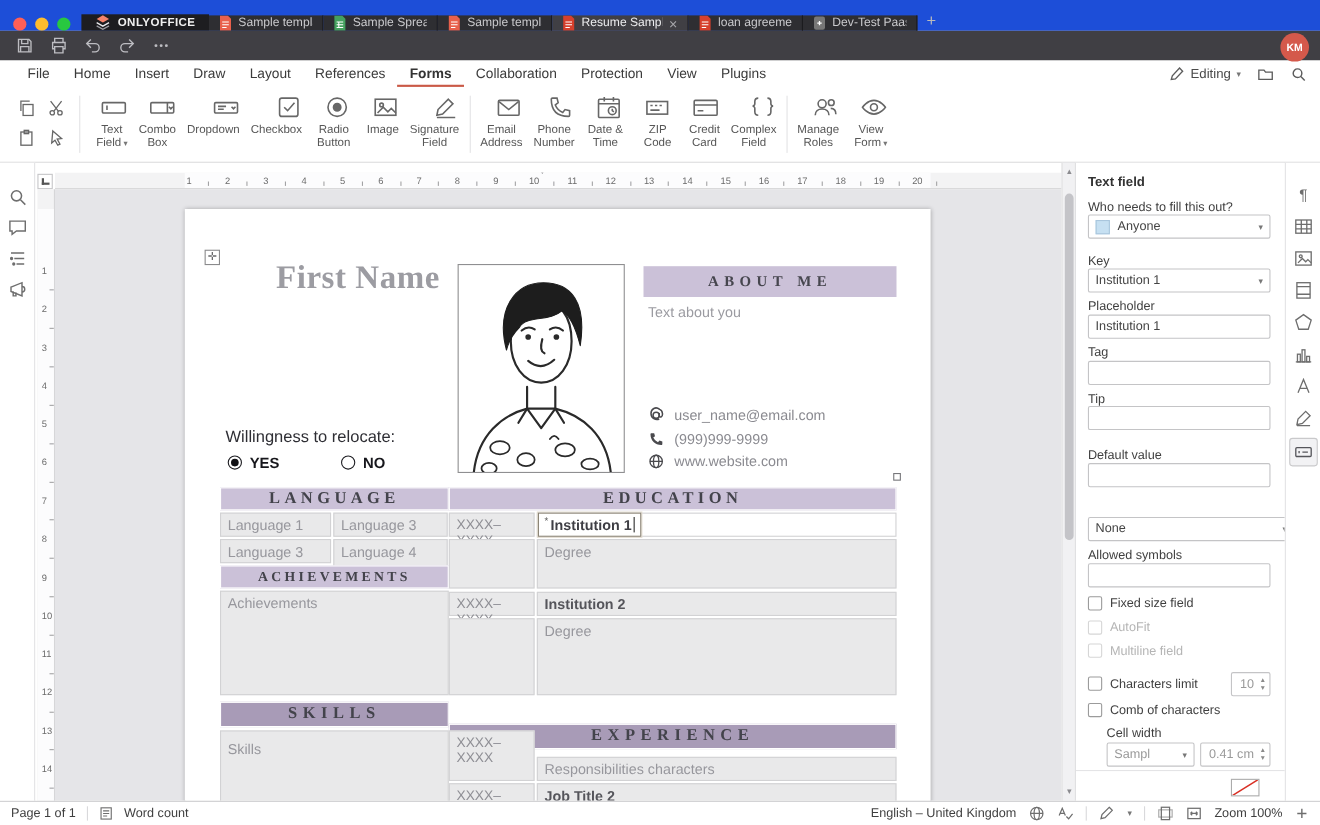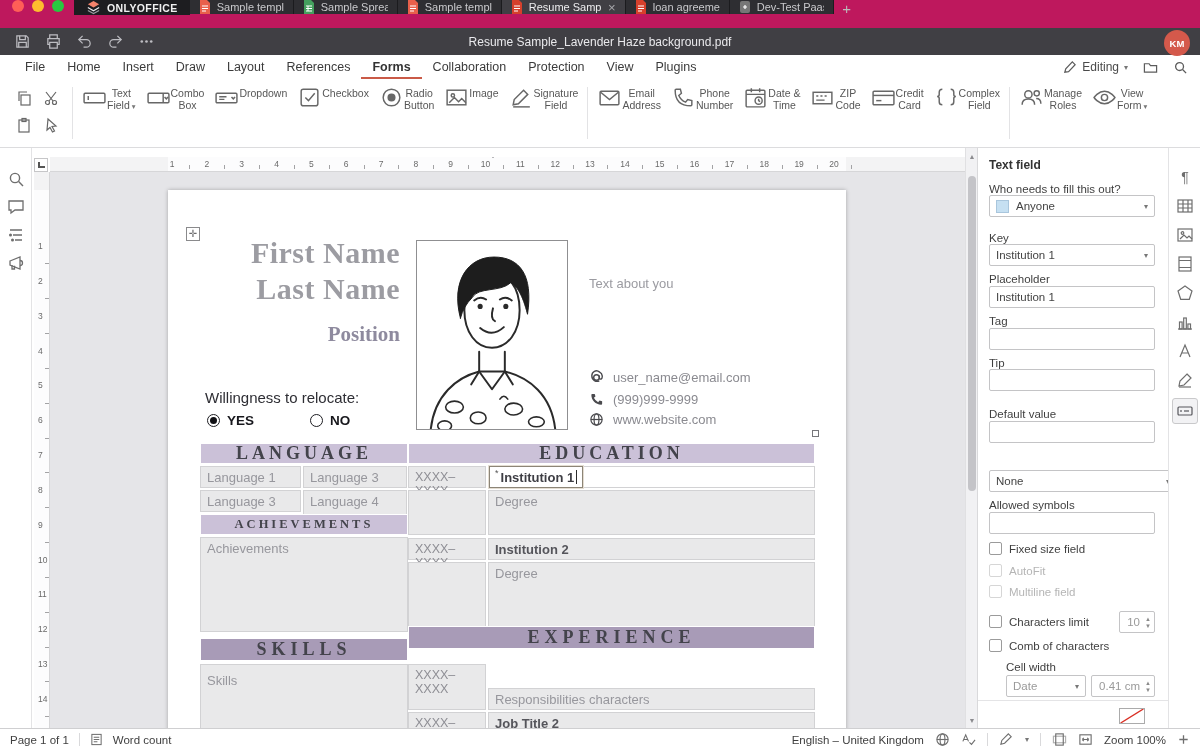--- a/index.html
+++ b/index.html
@@ -2,21 +2,21 @@
 <html style="--accent: #CA5A47; --lavender: #CBC1D8; --mauve: #A89BB7; --field-bg: #E9E9EA; --role-swatch: #C6E0F2;"><head>
 <meta charset="utf-8">
 <style>
 *{margin:0;padding:0;box-sizing:border-box}
 html,body{width:1200px;height:750px}
 body{font-family:"Liberation Sans",sans-serif;font-size:12px;color:#444;background:#fff;position:relative;overflow:hidden}
 svg{display:block;width:100%;height:100%}
 :root{--accent:#CA5A47;--lavender:#CBC1D8;--mauve:#A89BB7;--field-bg:#E9E9EA;--role-swatch:#C6E0F2}
 
 
-.tabbar{position:absolute;left:0;top:0;width:1200px;height:28px;background:#be185d;display:flex;align-items:flex-start}
+.tabbar{position:absolute;left:0;top:0;width:1200px;height:28px;background:#1d4ed8;display:flex;align-items:flex-end}
 .traffic{display:flex;align-items:center;gap:8px;padding:0 10px 0 12px}
 .tl{width:12px;height:12px;border-radius:50%;display:inline-block}
 .tl.red{background:#FF5F57}.tl.yellow{background:#FEBC2E}.tl.green{background:#28C840}
 .brand{display:flex;align-items:center;gap:6px;background:#1d1d20;color:#f0f0f0;font-weight:bold;font-size:10.5px;padding:0 12px;letter-spacing:.4px}
 .brandlogo{width:15px;height:15px}
 .dtab{display:flex;align-items:center;gap:6px;padding:0 9px;width:104px;color:#c9c9cc;font-size:11px;border-right:1px solid #1b1b1e;background:#2e2e32;cursor:default}
 .dtab.active{background:#403f44;color:#ececee;width:124px}
 .tablabel{white-space:nowrap;overflow:hidden;flex:1}
 .tabicon{width:12px;height:14px;flex:none}
 .tabclose{color:#a6a6aa;font-size:13px;line-height:1}
@@ -35,21 +35,21 @@
 .mb-right{position:absolute;right:12px;top:55px;height:24px;display:flex;align-items:center;gap:15px;color:#4a4a4a}
 .editing-btn{display:flex;align-items:center;gap:5px;font-size:12px}
 .micon{width:15px;height:15px;color:#5c5c5c}
 .car{font-size:8px;color:#777}
 
 
 .toolbar{position:absolute;left:0;top:79px;width:1200px;height:69px;background:#fff;border-bottom:1px solid #dcdcde;display:flex;align-items:flex-start}
 .minigrid{display:grid;grid-template-columns:24px 24px;grid-auto-rows:24px;gap:3px;margin:7px 5px 0 12px}
 .mini{width:24px;height:24px;display:flex;align-items:center;justify-content:center;color:#676767;padding:4px}
 .tsep{width:1px;height:52px;background:#e3e3e5;margin:8px 4px 0;flex:none}
-.tbtn{display:flex;flex-direction:row;align-items:flex-start;padding:6px 5px 0;color:#575757;min-width:44px}
+.tbtn{display:flex;flex-direction:column;align-items:flex-end;padding:6px 5px 0;color:#575757;min-width:44px}
 .ticon{width:25px;height:25px;color:#676767}
 .tlbl{font-size:10.5px;line-height:11.5px;text-align:center;margin-top:3px;color:#575757;height:23px}
 .lc{font-size:7.5px;color:#777;margin-left:2px}
 
 
 .corner{position:absolute;left:34px;top:158px;width:14px;height:14px;background:#fff;border:1px solid #c6c6c8;display:flex;align-items:center;justify-content:center}
 .corner i{width:7px;height:6px;border-left:2px solid #555;border-bottom:2px solid #555;display:block}
 .hruler{position:absolute;left:50px;top:157px;width:915px;height:15px;background:#f3f3f4;border-bottom:1px solid #d6d6d8;overflow:hidden}
 .hruler .pagezone{position:absolute;left:118px;top:0;width:678px;height:15px;background:#fcfcfd}
 .rnum{position:absolute;top:2px;width:12px;text-align:center;font-size:8.5px;color:#6a6a6a}
@@ -74,21 +74,21 @@
 .aboutbar{position:absolute;left:417px;top:52px;width:230px;height:28px;background:var(--lavender);display:flex;align-items:center;justify-content:center;font-family:"Liberation Serif",serif;font-weight:bold;font-size:13.5px;letter-spacing:5px;color:#46464E}
 .abouttxt{position:absolute;left:421px;top:86px;font-size:13px;color:#9B9BA1}
 .crow{position:absolute;left:421px;display:flex;align-items:center;gap:9px;font-size:13px;color:#8A8A90}
 .cicon{width:15px;height:15px;color:#4a4a4e;flex:none}
 .reloc{position:absolute;left:37px;top:199px;font-size:15px;color:#2E2E34}
 .radio-row{position:absolute;display:flex;align-items:center;gap:7px}
 .radio{width:13px;height:13px;border:1.5px solid #1d1d22;border-radius:50%;background:#fff;position:relative;flex:none}
 .radio.checked::after{content:"";position:absolute;inset:2px;background:#101014;border-radius:50%}
 .rlabel{font-weight:bold;font-size:13.5px;color:#17171C}
 .handle-sq{position:absolute;left:644px;top:240px;width:7px;height:7px;background:#fff;border:1px solid #77777b}
-.thead{position:absolute;display:flex;align-items:center;justify-content:center;font-family:"Liberation Serif",serif;font-weight:bold;font-size:18px;letter-spacing:4px;color:#43434B;border:1px solid #fff}
+.thead{position:absolute;display:flex;align-items:center;justify-content:center;font-family:"Liberation Serif",serif;font-weight:bold;font-size:15px;letter-spacing:4px;color:#43434B;border:1px solid #fff}
 .th-lav{background:var(--lavender)}
 .th-mauve{background:var(--mauve);letter-spacing:5px}
 .fcell{position:absolute;background:var(--field-bg);border:1px solid #d2d2d4;font-size:13px;color:#97979D;padding:3px 6px 0}
 .fcell.dk{color:#55555B;font-weight:bold}
 .fcell.dtx{font-size:12.5px;color:#8F8F95}
 .wcell{position:absolute;background:#fff;border:1px solid #d2d2d4}
 .selfield{position:absolute;left:0px;top:-1px;height:22px;border:1px solid #8c8577;background:#fff;display:flex;align-items:center;padding:0 5px;font-size:13px;font-weight:bold;color:#3E3E44;box-shadow:0 0 0 1px #e4ddd2}
 .fmark{font-size:9px;color:#555;align-self:flex-start;margin:1px 2px 0 0;font-weight:normal}
 .caret-line{width:1px;height:14px;background:#2c2c2c;margin-left:2px}
 
@@ -234,21 +234,20 @@
           <path d="M15 7H7a4 4 0 000 8h3"></path>
         </svg>
       </span>
     <span class="qicon">
         <svg viewBox="0 0 18 18" fill="currentColor">
           <circle cx="4" cy="9" r="1.4"></circle>
           <circle cx="9" cy="9" r="1.4"></circle>
           <circle cx="14" cy="9" r="1.4"></circle>
         </svg>
       </span>
-    <div class="filename">Resume Sample_Lavender Haze background.pdf</div>
   </div>
   <div class="avatar">KM</div>
 
   <div class="menubar">
     <span class="mitem">File</span>
     <span class="mitem">Home</span>
     <span class="mitem">Insert</span>
     <span class="mitem">Draw</span>
     <span class="mitem">Layout</span>
     <span class="mitem">References</span>
@@ -562,22 +561,20 @@
       <span class="vtick" style="top: 509.48px;"></span>
       <span class="vnum" style="top: 521.92px;">14</span>
       <span class="vtick" style="top: 544.32px;"></span>
     </div>
 
   <div class="docarea">
     <div class="page">
       <div class="movehandle">✛</div>
 
       <div class="bigname" style="top:46px">First Name</div>
-      <div class="bigname" style="top:82px">Last Name</div>
-      <div class="positiontxt" style="top:132px">Position</div>
 
       <div class="photobox">
         <svg viewBox="0 0 152 190" stroke-linecap="round" stroke-linejoin="round">
           <g fill="none" stroke="#2a2a2a" stroke-width="2">
             <path d="M14 190 C 18 156 40 138 63 132 L 89 132 C 114 138 136 156 140 190"></path>
             <path d="M63 112 L63 132 M89 112 L89 132"></path>
             <path d="M63 132 L76 150 L89 132"></path>
             <path d="M63 132 L55 145 M89 132 L97 145"></path>
             <path d="M48 70 C 48 46 60 32 76 32 C 92 32 104 46 104 70 C 104 92 92 108 76 108 C 60 108 48 92 48 70 Z" fill="#fff"></path>
             <path d="M64 88 Q 76 98 88 87"></path>
@@ -591,20 +588,21 @@
             <ellipse cx="38" cy="168" rx="9" ry="6"></ellipse>
             <ellipse cx="62" cy="179" rx="8" ry="6"></ellipse>
             <ellipse cx="98" cy="170" rx="9" ry="6"></ellipse>
             <ellipse cx="121" cy="183" rx="8" ry="5"></ellipse>
             <ellipse cx="28" cy="187" rx="7" ry="5"></ellipse>
             <path d="M84 160 q4 -6 8 0"></path>
           </g>
         </svg>
       </div>
 
+      <div class="aboutbar">ABOUT ME</div>
       <div class="abouttxt">Text about you</div>
 
       <div class="crow" style="top:180px">
         <span class="cicon">
             <svg viewBox="0 0 16 16" fill="none" stroke="currentColor" stroke-width="1.5">
               <circle cx="8" cy="8" r="3"></circle>
               <path d="M11 8V5.8M11 8c0 1.5 1 2 2 1.6 1.5-.7 2-5.8-1.6-7.3C7.5-.9 3 1.8 3 6.2 3 11 7.6 13 11 11.6"></path>
             </svg>
           </span>
         <span>user_name@email.com</span>
@@ -658,21 +656,21 @@
       <div class="fcell" style="left:320px;top:300px;width:327px;height:45px">Degree</div>
 
       <div class="thead th-lav" style="left:32px;top:324px;width:208px;height:21px;letter-spacing:3px;font-size:12.5px">ACHIEVEMENTS</div>
       <div class="fcell" style="left:32px;top:347px;width:208px;height:95px">Achievements</div>
       <div class="fcell dtx" style="left:240px;top:348px;width:78px;height:22px">XXXX–XXXX</div>
       <div class="fcell dk" style="left:320px;top:348px;width:327px;height:22px">Institution 2</div>
       <div class="fcell" style="left:240px;top:372px;width:78px;height:70px"></div>
       <div class="fcell" style="left:320px;top:372px;width:327px;height:70px">Degree</div>
 
       <div class="thead th-mauve" style="left:32px;top:448px;width:208px;height:23px">SKILLS</div>
-      <div class="thead th-mauve" style="left:240px;top:436px;width:407px;height:23px">EXPERIENCE</div>
+      <div class="thead th-mauve" style="left:240px;top:468px;width:407px;height:23px">EXPERIENCE</div>
       <div class="fcell" style="left:32px;top:474px;width:208px;height:118px;padding-top:8px">Skills</div>
       <div class="fcell dtx" style="left:240px;top:474px;width:78px;height:46px">XXXX–XXXX</div>
       <div class="fcell" style="left:320px;top:498px;width:327px;height:22px">Responsibilities characters</div>
       <div class="fcell dtx" style="left:240px;top:522px;width:78px;height:38px">XXXX–XXXX</div>
       <div class="fcell dk" style="left:320px;top:522px;width:327px;height:38px">Job Title 2</div>
     </div>
   </div>
 
   <div class="vscroll">
     <span class="sarrow" style="top:2px">▲</span>
@@ -742,21 +740,21 @@
           <span>▼</span>
         </span>
     </div>
     <div class="pcheck" style="left:11px;top:491px">
       <span class="cbox"></span>
       <span>Comb of characters</span>
     </div>
 
     <div class="plabel" style="left:28px;top:513px">Cell width</div>
     <div class="pfield" style="left:28px;top:527px;width:80px">
-      <span class="gtext">Date</span>
+      <span class="gtext">Sampl</span>
       <span class="car">▾</span>
     </div>
     <div class="spinbox" style="left:113px;top:527px;width:64px">
       <span>0.41 cm</span>
       <span class="spinners">
           <span>▲</span>
           <span>▼</span>
         </span>
     </div>
 

